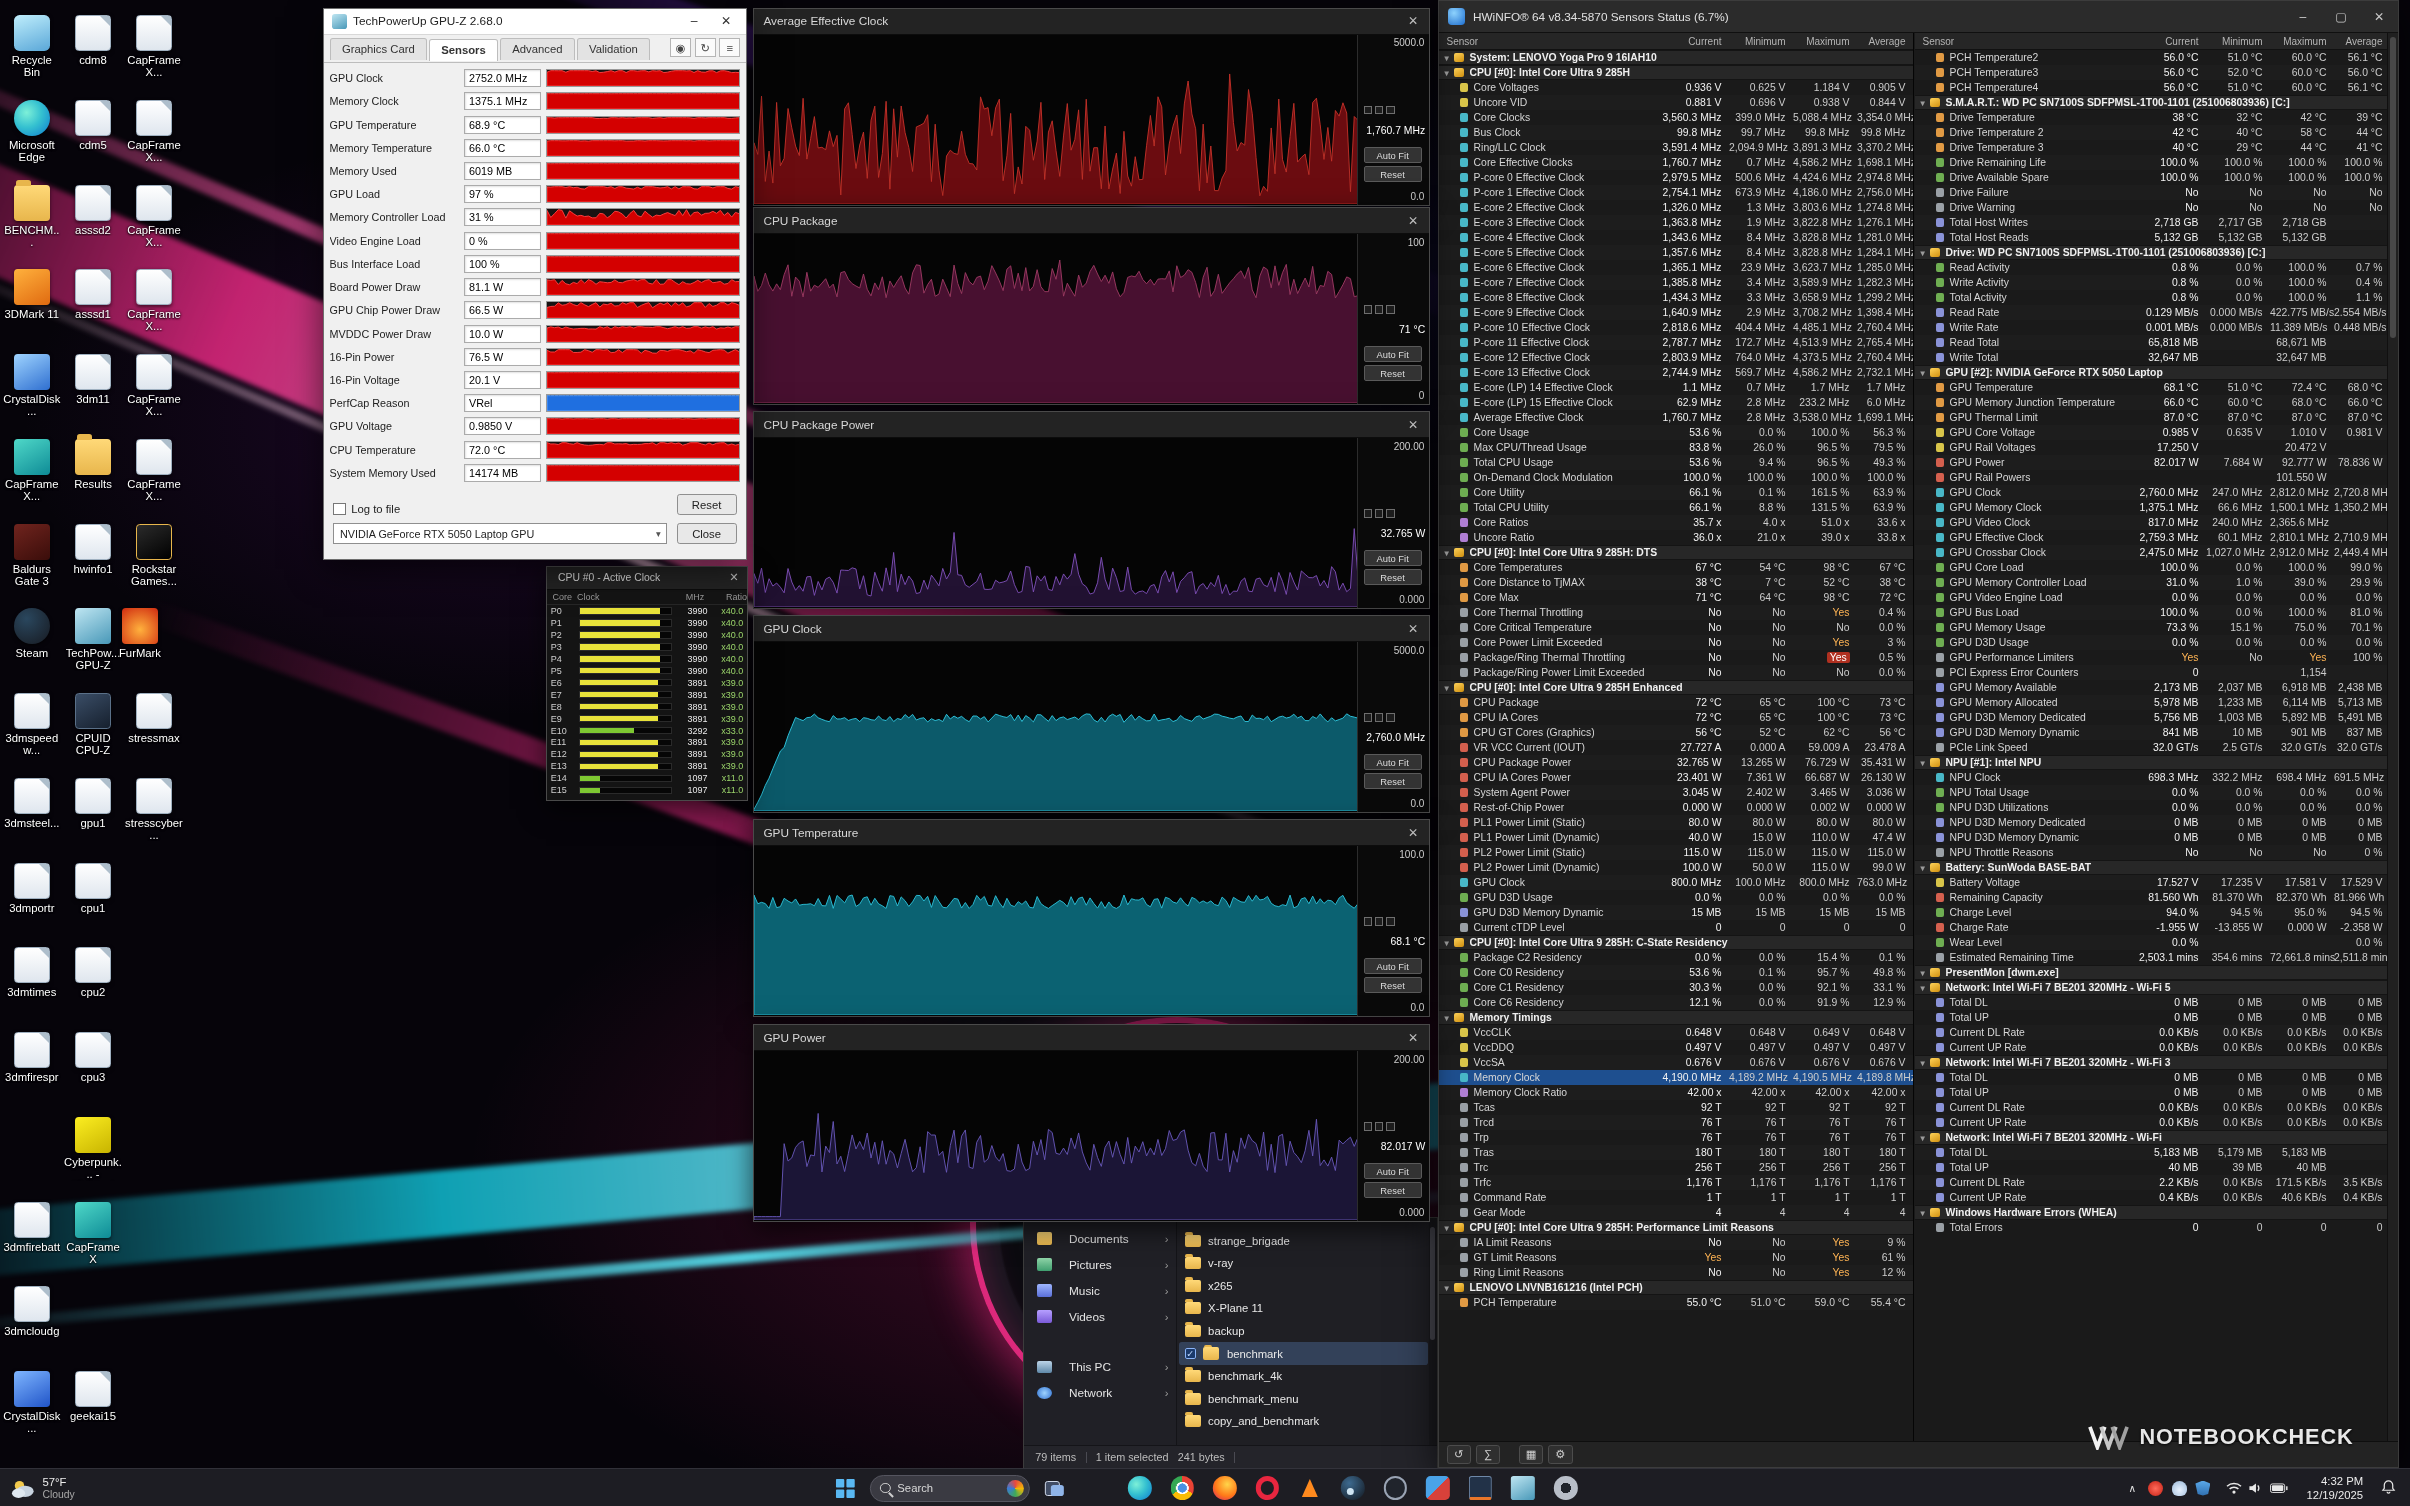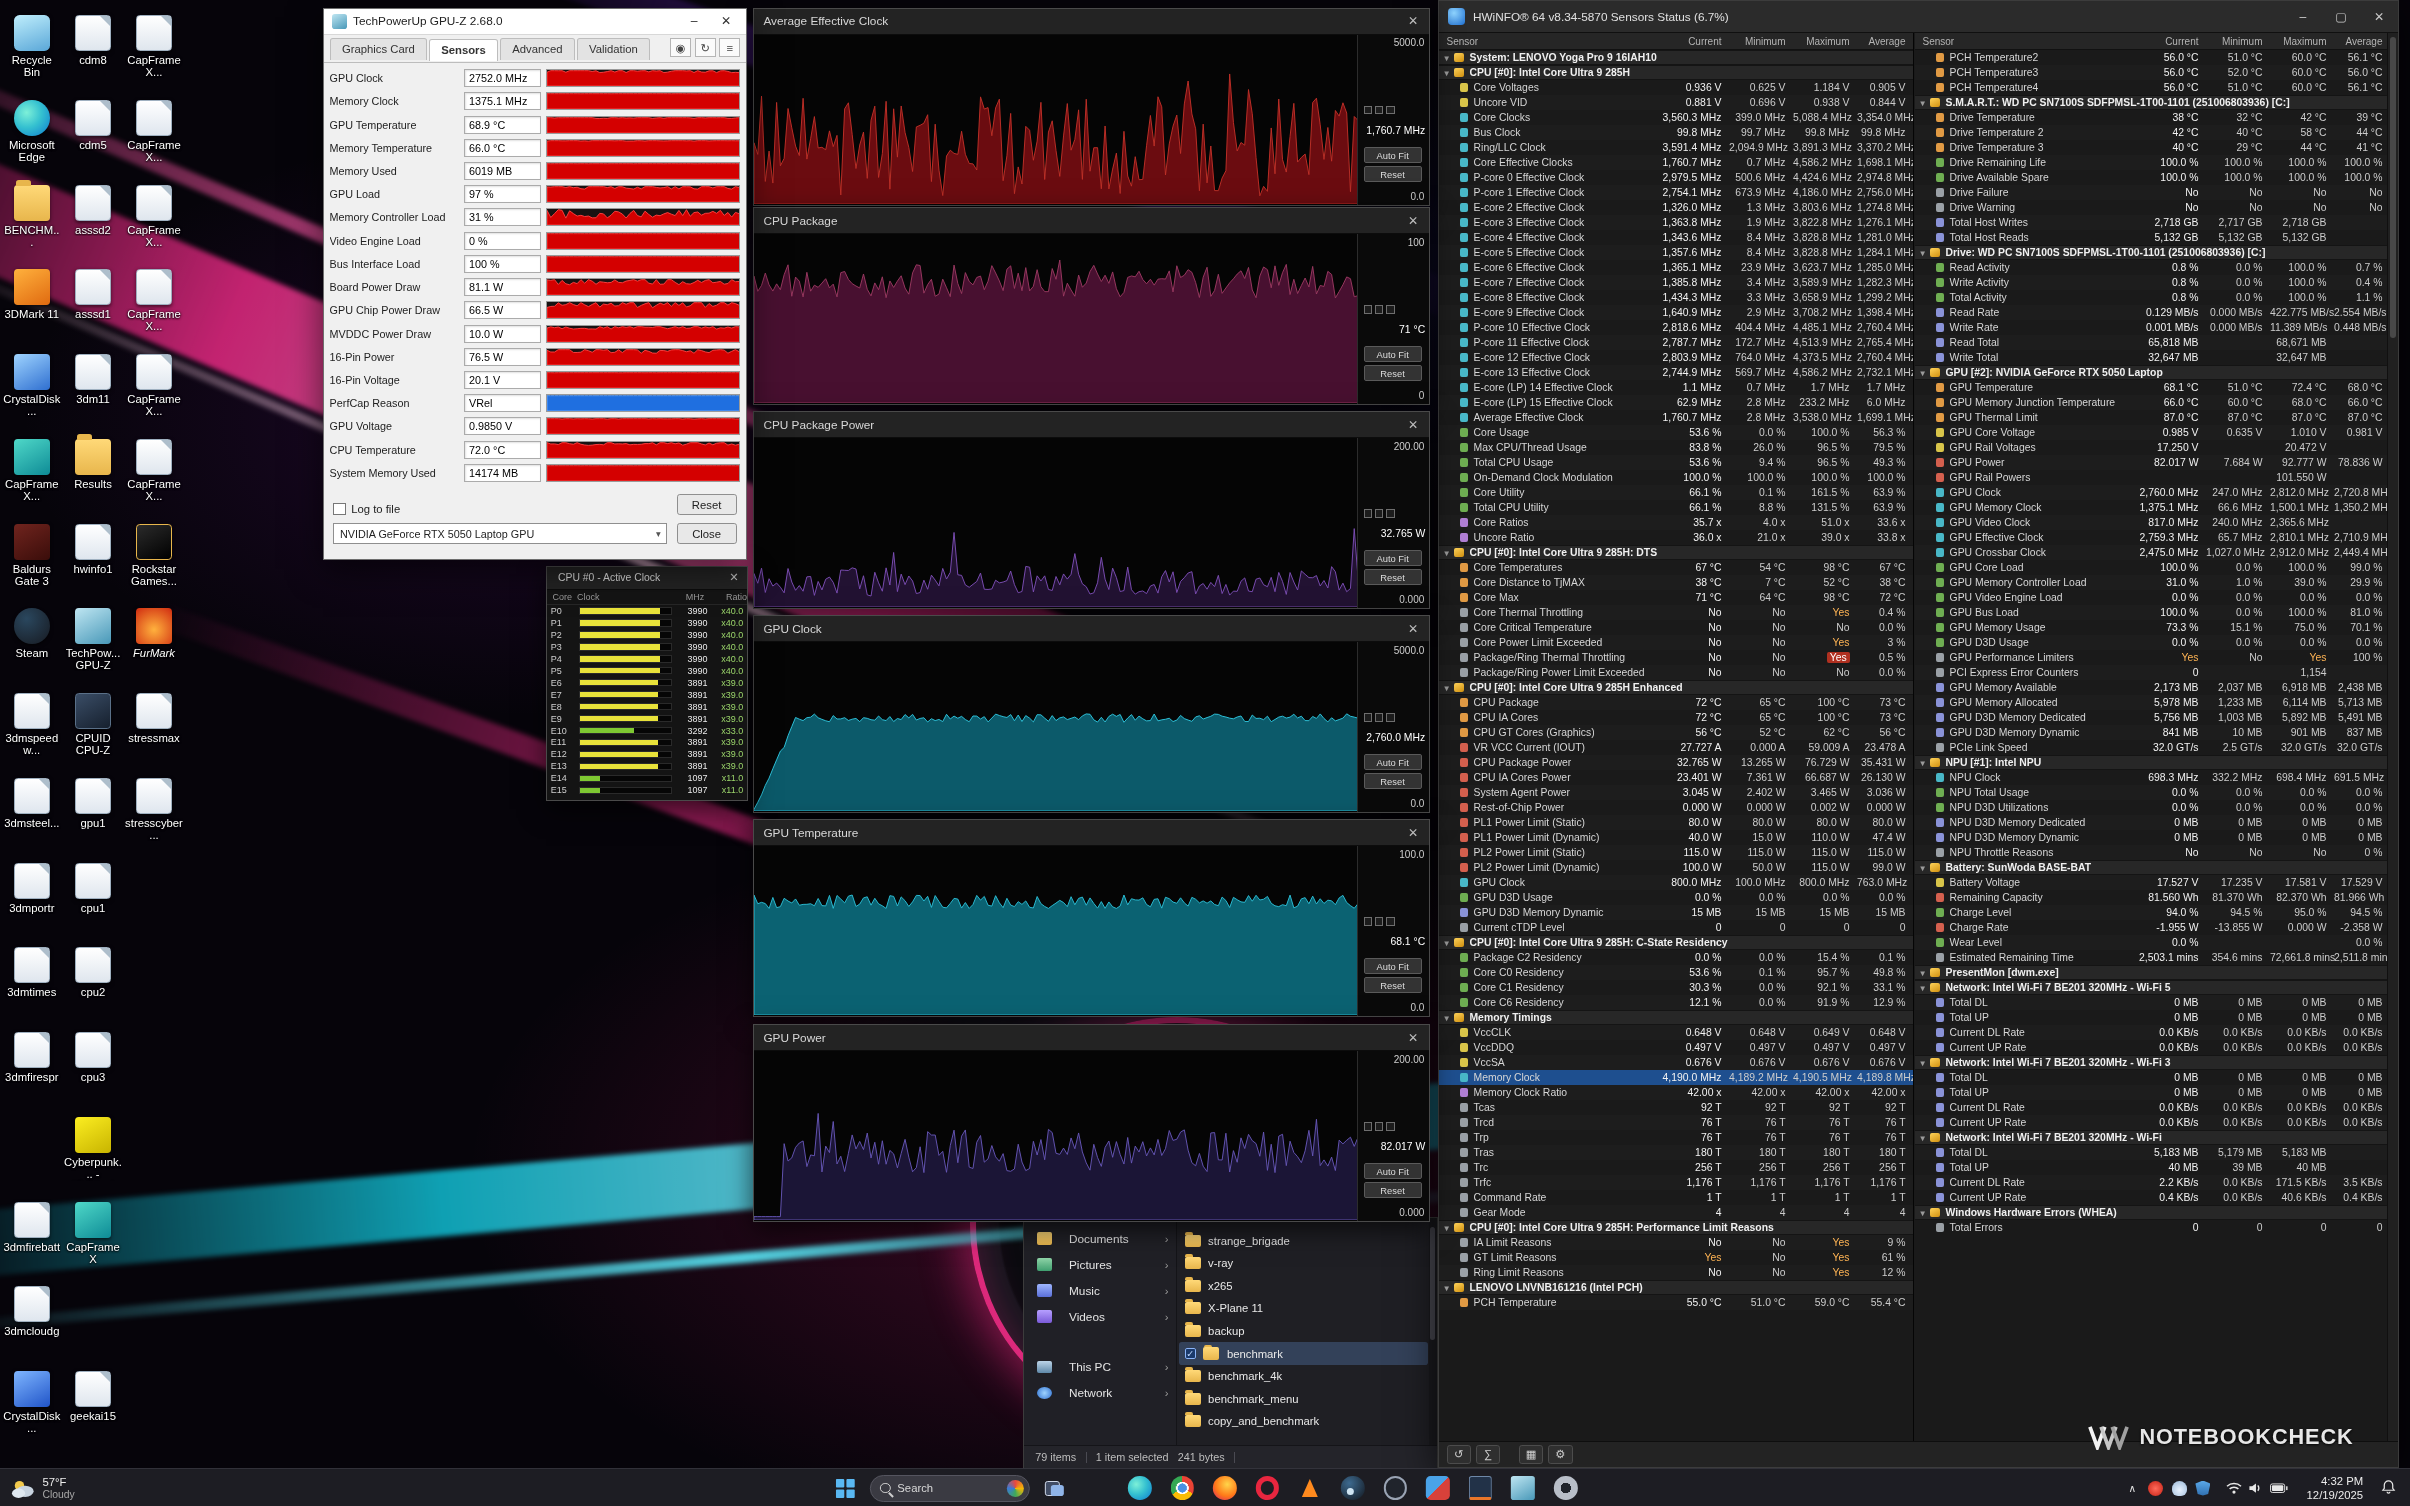--- a/index.html
+++ b/index.html
@@ -352,21 +352,21 @@
       <div class="dlab">CapFrameX...</div>
     </div>
     <div class="dicon" style="left: 125px; top: 439px;">
       <div class="dtile k-doc"></div>
       <div class="dlab">CapFrameX...</div>
     </div>
     <div class="dicon" style="left: 125px; top: 524px;">
       <div class="dtile k-rock"></div>
       <div class="dlab">Rockstar Games...</div>
     </div>
-    <div class="dicon" style="left: 125px; top: 608px; font-style: italic;">
+    <div class="dicon" style="left: 111px; top: 608px;">
       <div class="dtile k-fur"></div>
       <div class="dlab">FurMark</div>
     </div>
     <div class="dicon" style="left: 125px; top: 693px;">
       <div class="dtile k-doc"></div>
       <div class="dlab">stressmax</div>
     </div>
     <div class="dicon" style="left: 125px; top: 778px;">
       <div class="dtile k-doc"></div>
       <div class="dlab">stresscyber...</div>
@@ -1933,21 +1933,21 @@
         <span class="hw-val">240.0 MHz</span>
         <span class="hw-val">2,365.6 MHz</span>
         <span class="hw-val"></span>
       </div>
       <div class="hw-row">
         <span class="hw-lab">
           <span class="hw-ico" style="background: rgb(73, 184, 200);"></span>
           <span>GPU Effective Clock</span>
         </span>
         <span class="hw-val cur">2,759.3 MHz</span>
-        <span class="hw-val">65.7 MHz</span>
+        <span class="hw-val">60.1 MHz</span>
         <span class="hw-val">2,810.1 MHz</span>
         <span class="hw-val">2,710.9 MHz</span>
       </div>
       <div class="hw-row">
         <span class="hw-lab">
           <span class="hw-ico" style="background: rgb(73, 184, 200);"></span>
           <span>GPU Crossbar Clock</span>
         </span>
         <span class="hw-val cur">2,475.0 MHz</span>
         <span class="hw-val">1,027.0 MHz</span>

